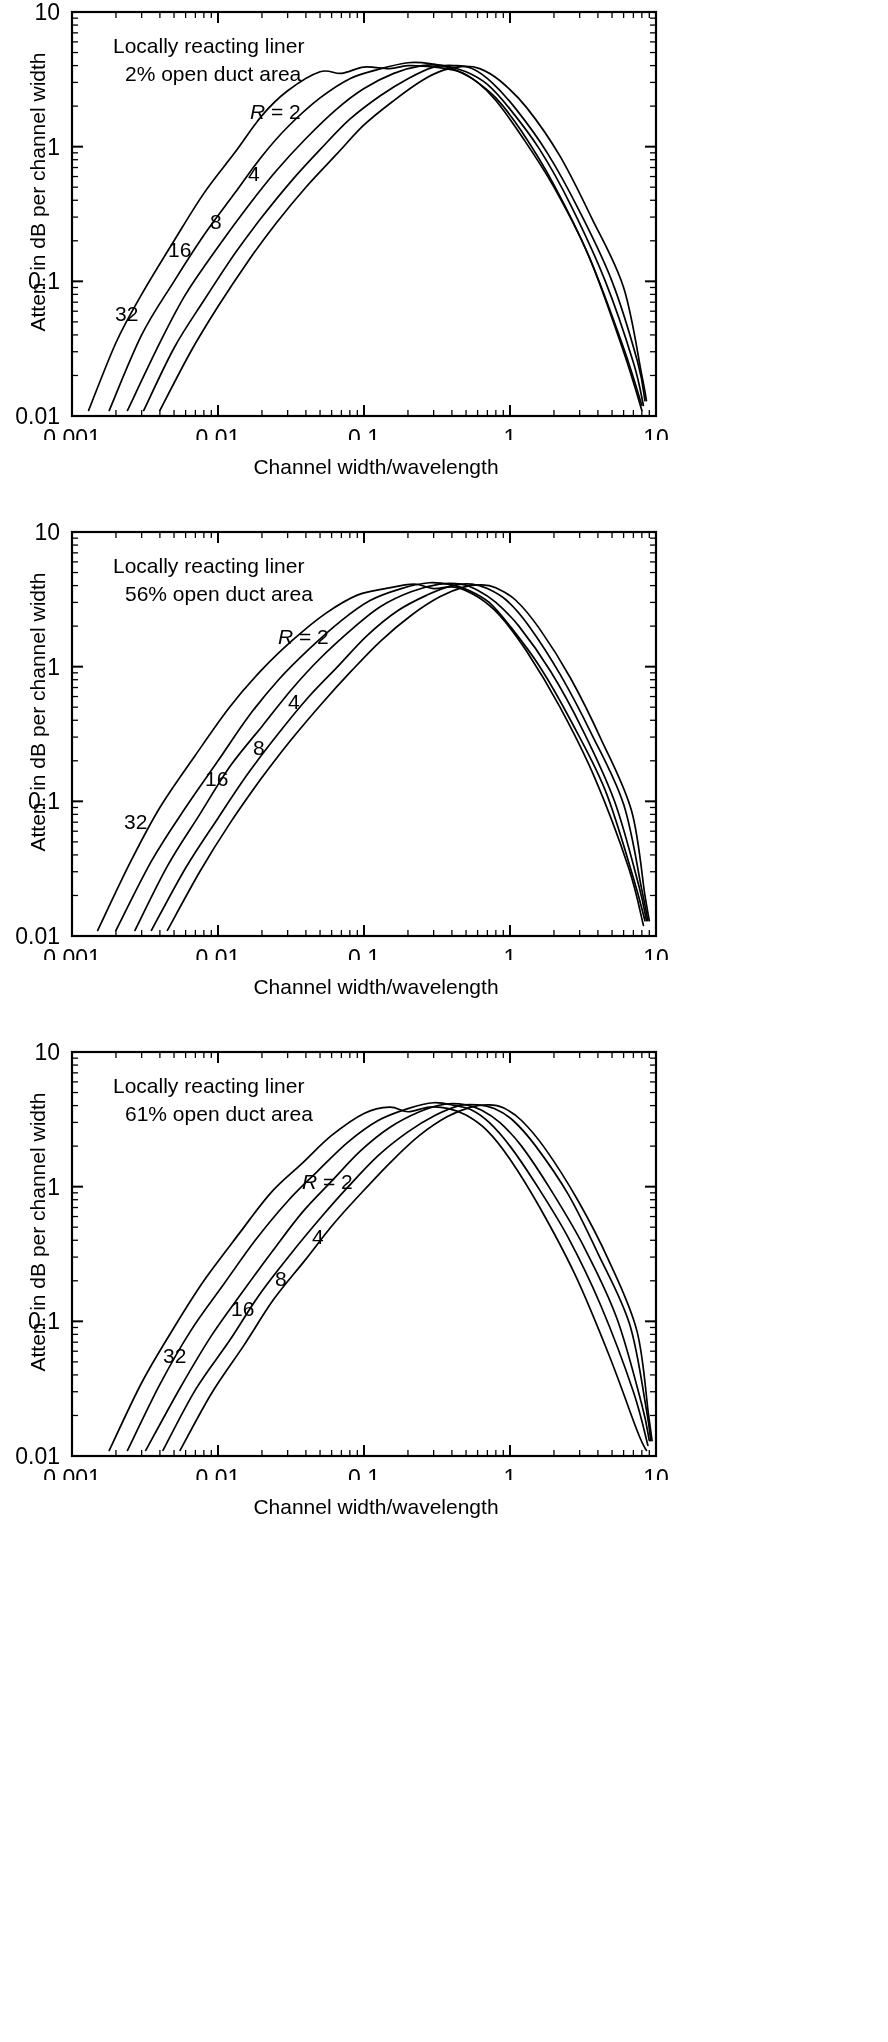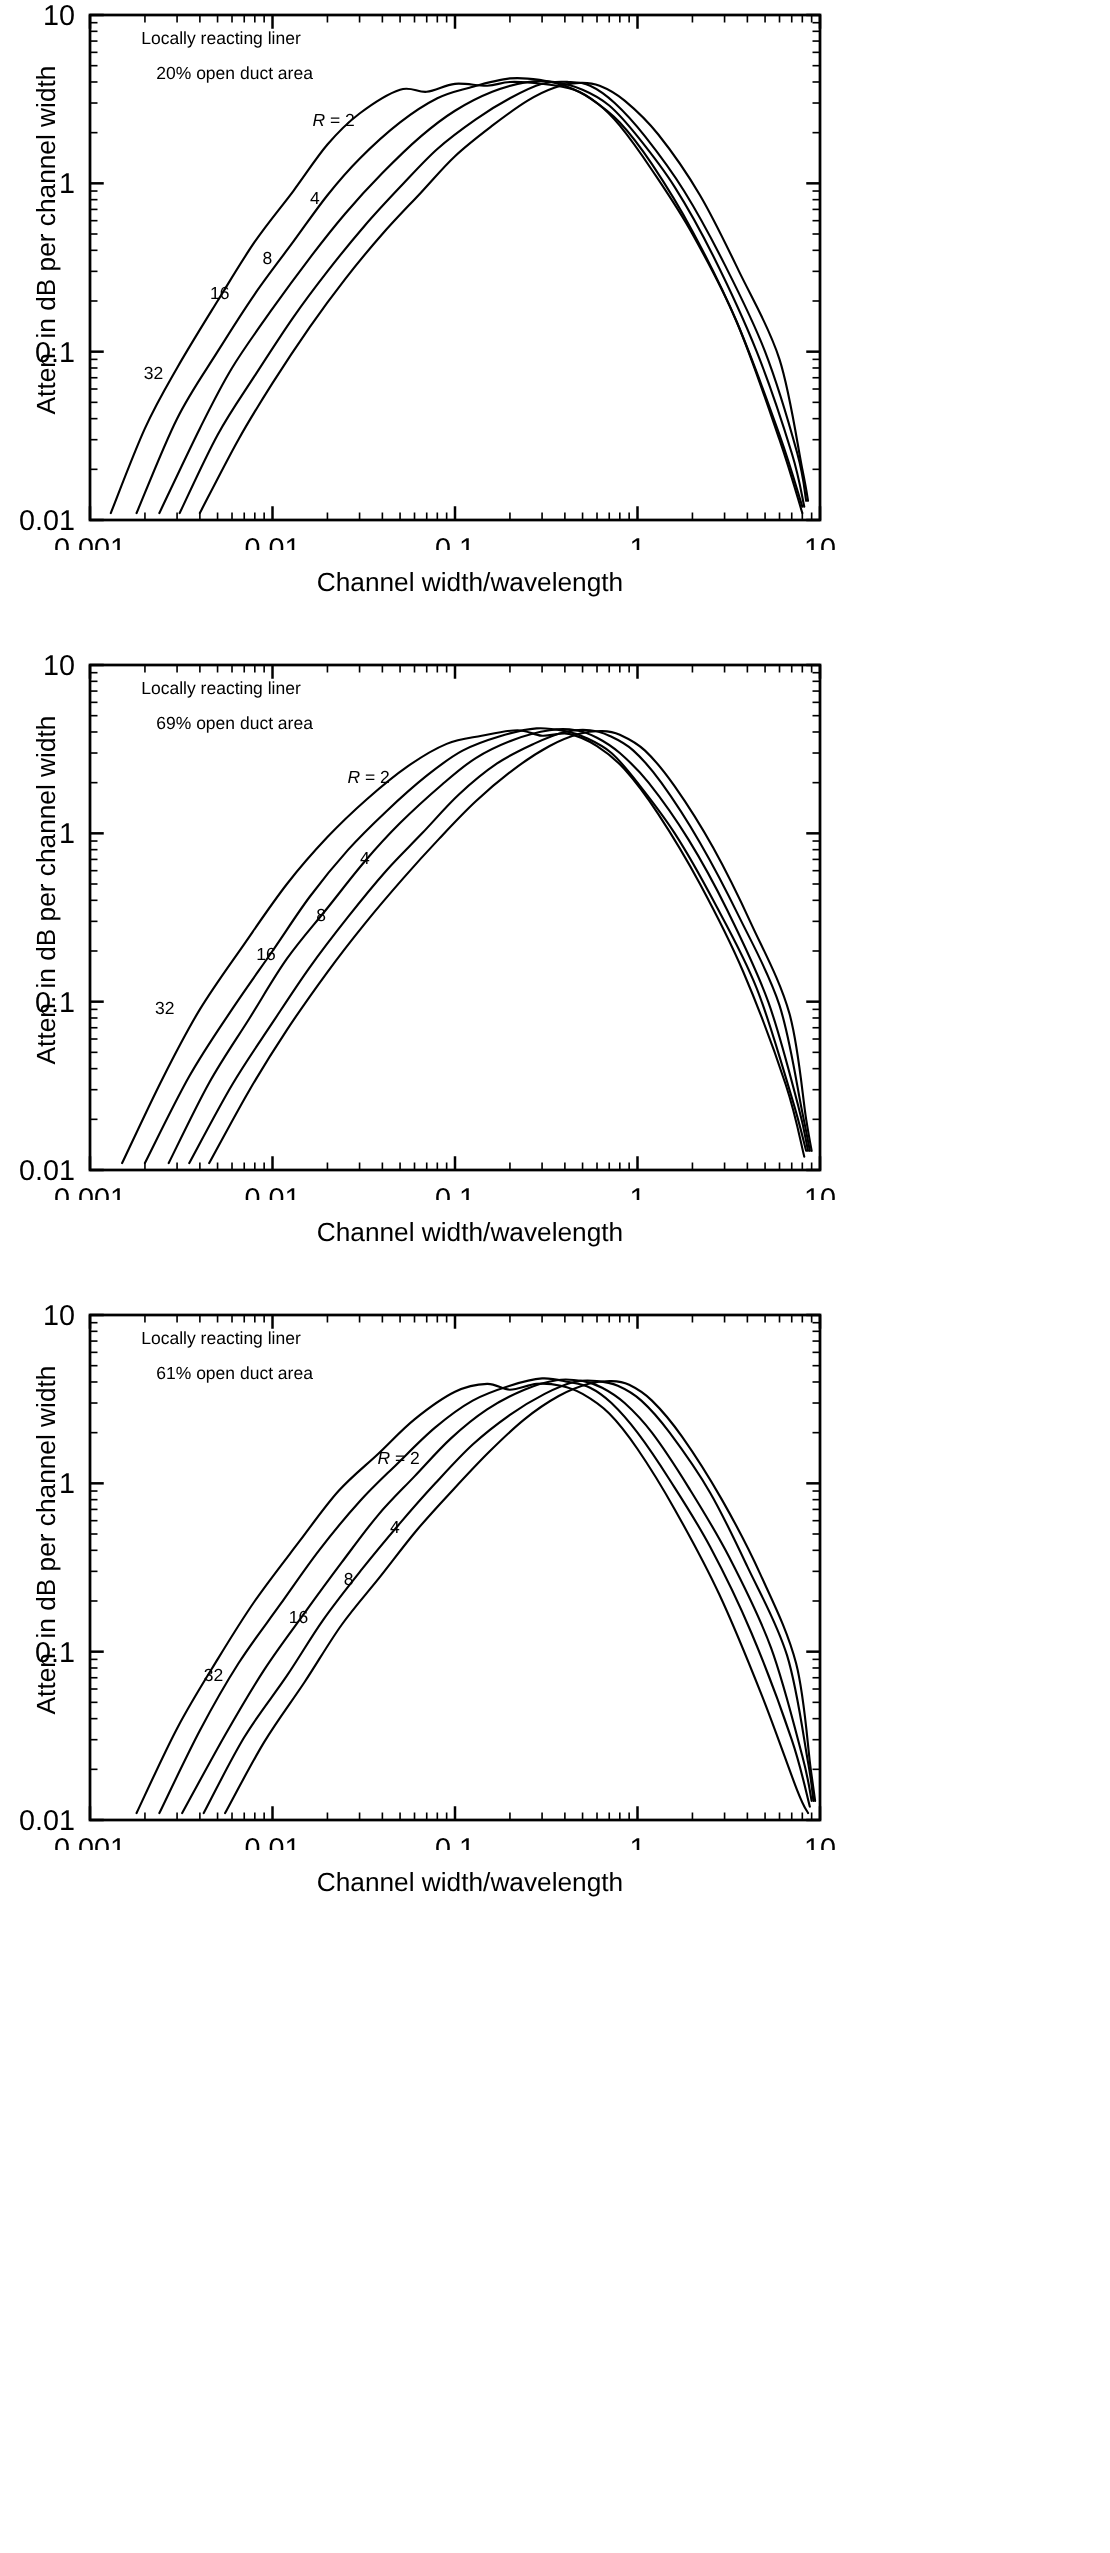--- a/index.html
+++ b/index.html
@@ -45,22 +45,23 @@
     letter-spacing: 0px;
   }
   .xlabel {
     position: absolute;
     width: 752px;
     text-align: center;
     font-size: 21px;
   }
   .annot {
     position: absolute;
-    font-size: 14px;
+    font-size: 21px;
     white-space: nowrap;
+    margin-top: 12px;
   }
 </style>
 </head>
 <body>
 
 <div class="page">
 
   <div class="panel" id="panel-0">
     <div class="ylabel">Atten. in dB per channel width</div>
     <svg class="plot-svg" id="svg-0" width="888" height="440" viewBox="0 0 888 440">
@@ -205,21 +206,21 @@
         <text x="60" y="154.66666666666669" text-anchor="end" font-size="23" font-family="&quot;Liberation Sans&quot;, sans-serif" fill="#000">1</text>
         <text x="60" y="20" text-anchor="end" font-size="23" font-family="&quot;Liberation Sans&quot;, sans-serif" fill="#000">10</text>
         <path d="M 88.64 410.43 C 93.19 399.14, 107.11 362.07, 115.95 342.73 C 124.79 323.39, 131.98 311.37, 141.66 294.38 C 151.34 277.39, 163.68 257.63, 174.05 240.79 C 184.41 223.96, 193.75 208.03, 203.85 193.37 C 213.95 178.71, 224.95 165.78, 234.64 152.83 C 244.32 139.87, 253.11 125.97, 261.95 115.63 C 270.79 105.29, 277.98 98.10, 287.66 90.78 C 297.34 83.47, 311.10 74.65, 320.05 71.75 C 329.00 68.85, 334.06 74.18, 341.38 73.40 C 348.71 72.62, 355.95 67.87, 364.00 67.07 C 372.05 66.27, 382.38 68.84, 389.71 68.59 C 397.03 68.34, 400.63 65.84, 407.95 65.59 C 415.28 65.34, 425.09 66.04, 433.66 67.07 C 442.23 68.10, 452.04 69.19, 459.37 71.75 C 466.69 74.31, 471.53 77.61, 477.61 82.41 C 483.69 87.21, 488.53 91.62, 495.85 100.55 C 503.18 109.49, 511.88 121.56, 521.56 136.00 C 531.24 150.45, 542.64 166.94, 553.95 187.21 C 565.26 207.47, 577.82 230.20, 589.43 257.62 C 601.04 285.04, 614.87 326.28, 623.61 351.75 C 632.35 377.22, 638.81 400.65, 641.85 410.43" fill="none" stroke="#000" stroke-width="1.7" stroke-linejoin="round" stroke-linecap="round"></path>
         <path d="M 109.27 410.43 C 114.67 397.84, 130.86 356.44, 141.66 334.92 C 152.46 313.41, 163.68 297.95, 174.05 281.33 C 184.41 264.72, 193.75 249.88, 203.85 235.22 C 213.95 220.56, 224.95 206.54, 234.64 193.37 C 244.32 180.19, 253.11 167.23, 261.95 156.17 C 270.79 145.11, 277.98 136.69, 287.66 126.99 C 297.34 117.29, 309.68 106.01, 320.05 97.95 C 330.41 89.90, 340.60 83.27, 349.85 78.64 C 359.10 74.01, 365.88 72.80, 375.56 70.15 C 385.24 67.50, 398.27 63.74, 407.95 62.74 C 417.63 61.74, 426.33 63.17, 433.66 64.15 C 440.98 65.12, 445.50 66.17, 451.90 68.59 C 458.31 71.00, 464.77 73.75, 472.09 78.64 C 479.42 83.53, 487.61 89.17, 495.85 97.95 C 504.10 106.73, 511.88 116.83, 521.56 131.32 C 531.24 145.82, 542.64 163.86, 553.95 184.91 C 565.26 205.96, 577.82 230.44, 589.43 257.62 C 601.04 284.80, 614.87 323.35, 623.61 347.97 C 632.35 372.59, 638.81 395.78, 641.85 405.34" fill="none" stroke="#000" stroke-width="1.7" stroke-linejoin="round" stroke-linecap="round"></path>
         <path d="M 127.51 410.43 C 132.91 399.14, 150.22 362.07, 159.90 342.73 C 169.58 323.39, 175.93 310.35, 185.61 294.38 C 195.29 278.42, 207.63 261.62, 218.00 246.96 C 228.37 232.30, 238.12 219.08, 247.80 206.42 C 257.48 193.75, 266.42 182.29, 276.10 170.97 C 285.78 159.65, 295.80 148.80, 305.90 138.49 C 316.00 128.19, 327.00 117.45, 336.69 109.13 C 346.37 100.81, 354.48 94.53, 364.00 88.58 C 373.52 82.62, 384.12 77.23, 393.80 73.40 C 403.48 69.57, 413.83 66.89, 422.10 65.59 C 430.37 64.29, 436.11 64.56, 443.43 65.59 C 450.76 66.62, 458.72 68.62, 466.05 71.75 C 473.37 74.89, 480.06 78.17, 487.38 84.40 C 494.71 90.63, 501.26 98.25, 510.00 109.13 C 518.74 120.01, 529.70 133.72, 539.80 149.67 C 549.90 165.61, 559.66 182.87, 570.59 204.82 C 581.51 226.76, 594.90 255.07, 605.37 281.33 C 615.84 307.60, 627.04 341.74, 633.38 362.41 C 639.73 383.08, 641.74 398.18, 643.42 405.34" fill="none" stroke="#000" stroke-width="1.7" stroke-linejoin="round" stroke-linecap="round"></path>
         <path d="M 143.74 410.43 C 148.79 400.02, 164.03 366.29, 174.05 347.97 C 184.07 329.66, 193.75 316.23, 203.85 300.55 C 213.95 284.86, 224.95 267.76, 234.64 253.85 C 244.32 239.93, 252.43 229.29, 261.95 217.08 C 271.47 204.87, 282.07 191.81, 291.75 180.58 C 301.44 169.34, 310.37 159.90, 320.05 149.67 C 329.73 139.43, 339.75 128.21, 349.85 119.18 C 359.95 110.14, 370.95 102.22, 380.64 95.46 C 390.32 88.71, 399.11 83.37, 407.95 78.64 C 416.79 73.91, 425.82 69.25, 433.66 67.07 C 441.50 64.89, 448.59 65.34, 454.99 65.59 C 461.40 65.84, 465.97 65.78, 472.09 68.59 C 478.22 71.39, 484.43 75.66, 491.76 82.41 C 499.08 89.17, 506.79 97.39, 516.04 109.13 C 525.30 120.86, 536.67 135.77, 547.27 152.83 C 557.87 169.89, 568.86 190.09, 579.66 211.51 C 590.46 232.92, 602.37 256.18, 612.05 281.33 C 621.73 306.48, 632.28 342.52, 637.76 362.41 C 643.24 382.30, 643.75 394.28, 644.94 400.66" fill="none" stroke="#000" stroke-width="1.7" stroke-linejoin="round" stroke-linecap="round"></path>
         <path d="M 159.90 410.43 C 165.03 400.65, 181.00 369.06, 190.69 351.75 C 200.37 334.43, 208.48 321.54, 218.00 306.53 C 227.52 291.51, 238.12 275.54, 247.80 261.65 C 257.48 247.77, 266.42 235.65, 276.10 223.24 C 285.78 210.83, 295.80 198.72, 305.90 187.21 C 316.00 175.69, 327.00 164.52, 336.69 154.14 C 346.37 143.76, 354.48 133.87, 364.00 124.94 C 373.52 116.00, 384.12 107.96, 393.80 100.55 C 403.48 93.15, 413.83 85.56, 422.10 80.50 C 430.37 75.43, 436.54 72.51, 443.43 70.15 C 450.33 67.79, 457.42 66.58, 463.46 66.32 C 469.50 66.06, 473.65 66.23, 479.69 68.59 C 485.73 70.95, 491.87 73.99, 499.70 80.50 C 507.52 87.00, 516.59 95.00, 526.64 107.61 C 536.69 120.22, 549.23 137.93, 559.99 156.17 C 570.76 174.42, 580.62 195.19, 591.22 217.08 C 601.82 238.97, 615.17 261.10, 623.61 287.50 C 632.05 313.89, 638.05 356.60, 641.85 375.46 C 645.66 394.32, 645.67 396.46, 646.44 400.66" fill="none" stroke="#000" stroke-width="1.7" stroke-linejoin="round" stroke-linecap="round"></path>
       </svg>
     <div class="xlabel" style="top: 455px;">Channel width/wavelength</div>
     <div class="annot" style="left: 113px; top: 22px;">Locally reacting liner</div>
-    <div class="annot" style="left: 125px; top: 50px;">20% open duct area</div>
+    <div class="annot" style="left: 125px; top: 50px;">2% open duct area</div>
     <div class="annot" style="left: 250px; top: 88px;"><em style="font-style:italic">R</em> = 2</div>
     <div class="annot" style="left: 248px; top: 150px;">4</div>
     <div class="annot" style="left: 210px; top: 198px;">8</div>
     <div class="annot" style="left: 168px; top: 226px;">16</div>
     <div class="annot" style="left: 115px; top: 290px;">32</div>
   </div>
 
   <div class="panel" id="panel-1">
     <div class="ylabel">Atten. in dB per channel width</div>
     <svg class="plot-svg" id="svg-1" width="888" height="440" viewBox="0 0 888 440">
@@ -364,21 +365,21 @@
         <text x="60" y="154.66666666666669" text-anchor="end" font-size="23" font-family="&quot;Liberation Sans&quot;, sans-serif" fill="#000">1</text>
         <text x="60" y="20" text-anchor="end" font-size="23" font-family="&quot;Liberation Sans&quot;, sans-serif" fill="#000">10</text>
         <path d="M 97.71 410.43 C 103.11 399.14, 119.73 363.22, 130.10 342.73 C 140.46 322.24, 149.02 305.41, 159.90 287.50 C 170.78 269.58, 183.77 251.94, 195.38 235.22 C 206.99 218.51, 218.47 201.46, 229.56 187.21 C 240.65 172.95, 251.26 161.00, 261.95 149.67 C 272.64 138.33, 283.01 128.61, 293.70 119.18 C 304.39 109.75, 315.49 100.42, 326.09 93.08 C 336.70 85.73, 347.45 79.18, 357.32 75.09 C 367.19 71.01, 375.89 70.41, 385.33 68.59 C 394.78 66.76, 405.94 64.15, 413.99 64.15 C 422.05 64.15, 426.83 68.10, 433.66 68.59 C 440.49 69.08, 447.67 65.69, 454.99 67.07 C 462.32 68.45, 470.16 72.11, 477.61 76.84 C 485.06 81.57, 491.52 86.38, 499.70 95.46 C 507.87 104.55, 516.59 116.03, 526.64 131.32 C 536.69 146.61, 548.66 166.16, 559.99 187.21 C 571.33 208.25, 583.20 230.83, 594.65 257.62 C 606.10 284.41, 620.56 323.35, 628.69 347.97 C 636.81 372.59, 640.96 395.78, 643.42 405.34" fill="none" stroke="#000" stroke-width="1.7" stroke-linejoin="round" stroke-linecap="round"></path>
         <path d="M 115.95 410.43 C 121.86 398.87, 139.82 361.57, 151.43 341.08 C 163.04 320.60, 174.52 304.21, 185.61 287.50 C 196.70 270.78, 207.63 255.81, 218.00 240.79 C 228.37 225.78, 237.70 210.92, 247.80 197.40 C 257.90 183.89, 268.39 171.10, 278.59 159.72 C 288.78 148.34, 298.53 138.98, 308.99 129.12 C 319.46 119.25, 331.21 108.66, 341.38 100.55 C 351.56 92.45, 360.06 85.82, 370.04 80.50 C 380.02 75.17, 391.40 71.55, 401.27 68.59 C 411.14 65.63, 420.85 63.36, 429.29 62.74 C 437.72 62.11, 445.36 63.63, 451.90 64.86 C 458.44 66.10, 462.32 67.22, 468.54 70.15 C 474.75 73.07, 482.26 76.42, 489.17 82.41 C 496.08 88.41, 501.56 95.42, 510.00 106.13 C 518.44 116.84, 529.70 130.98, 539.80 146.67 C 549.90 162.35, 559.66 179.59, 570.59 200.26 C 581.51 220.92, 594.90 244.39, 605.37 270.67 C 615.84 296.95, 626.79 336.25, 633.38 357.91 C 639.98 379.57, 643.02 393.53, 644.94 400.66" fill="none" stroke="#000" stroke-width="1.7" stroke-linejoin="round" stroke-linecap="round"></path>
         <path d="M 134.98 410.43 C 140.38 399.72, 156.57 365.51, 167.37 346.17 C 178.17 326.83, 189.39 310.92, 199.76 294.38 C 210.12 277.85, 219.20 261.62, 229.56 246.96 C 239.93 232.30, 251.59 219.37, 261.95 206.42 C 272.32 193.46, 282.07 180.54, 291.75 169.22 C 301.44 157.90, 309.73 148.76, 320.05 138.49 C 330.37 128.22, 343.60 116.28, 353.70 107.61 C 363.79 98.93, 371.08 92.43, 380.64 86.45 C 390.19 80.47, 401.20 75.47, 411.04 71.75 C 420.89 68.03, 431.42 65.41, 439.70 64.15 C 447.99 62.88, 454.44 63.14, 460.76 64.15 C 467.08 65.15, 471.76 67.10, 477.61 70.15 C 483.46 73.19, 488.98 76.42, 495.85 82.41 C 502.73 88.41, 509.72 94.61, 518.86 106.13 C 528.00 117.65, 540.22 134.55, 550.70 151.54 C 561.18 168.53, 571.10 186.43, 581.74 208.07 C 592.38 229.70, 605.06 255.21, 614.54 281.33 C 624.01 307.46, 633.28 344.91, 638.60 364.80 C 643.92 384.69, 645.13 394.68, 646.44 400.66" fill="none" stroke="#000" stroke-width="1.7" stroke-linejoin="round" stroke-linecap="round"></path>
         <path d="M 151.43 410.43 C 157.13 400.02, 174.52 366.68, 185.61 347.97 C 196.70 329.26, 207.63 313.85, 218.00 298.16 C 228.37 282.47, 237.70 267.99, 247.80 253.85 C 257.90 239.70, 268.39 226.19, 278.59 213.31 C 288.78 200.42, 299.15 187.65, 308.99 176.54 C 318.84 165.44, 327.97 156.82, 337.65 146.67 C 347.34 136.52, 357.09 124.95, 367.09 115.63 C 377.09 106.32, 387.66 97.54, 397.65 90.78 C 407.63 84.03, 417.94 79.29, 426.98 75.09 C 436.02 70.90, 444.38 67.41, 451.90 65.59 C 459.42 63.76, 466.18 63.65, 472.09 64.15 C 478.01 64.65, 481.61 65.86, 487.38 68.59 C 493.16 71.31, 499.81 74.24, 506.75 80.50 C 513.69 86.75, 520.15 93.85, 529.03 106.13 C 537.90 118.40, 549.63 136.28, 559.99 154.14 C 570.36 172.01, 580.62 191.61, 591.22 213.31 C 601.82 235.00, 615.17 258.24, 623.61 284.33 C 632.05 310.43, 637.80 350.50, 641.85 369.89 C 645.90 389.27, 646.89 395.53, 647.89 400.66" fill="none" stroke="#000" stroke-width="1.7" stroke-linejoin="round" stroke-linecap="round"></path>
         <path d="M 167.37 410.43 C 172.77 400.65, 189.39 369.50, 199.76 351.75 C 210.12 333.99, 219.20 319.58, 229.56 303.89 C 239.93 288.20, 251.59 271.76, 261.95 257.62 C 272.32 243.48, 281.65 231.55, 291.75 219.06 C 301.85 206.58, 312.59 194.06, 322.54 182.70 C 332.48 171.35, 341.73 161.19, 351.42 150.91 C 361.10 140.63, 370.70 130.28, 380.64 121.04 C 390.57 111.79, 401.20 102.83, 411.04 95.46 C 420.89 88.10, 430.97 81.57, 439.70 76.84 C 448.44 72.11, 456.46 69.07, 463.46 67.07 C 470.46 65.07, 476.30 64.74, 481.70 64.86 C 487.10 64.99, 490.13 65.22, 495.85 67.82 C 501.57 70.43, 508.72 73.61, 516.04 80.50 C 523.37 87.38, 530.71 96.17, 539.80 109.13 C 548.89 122.09, 560.39 139.95, 570.59 158.27 C 580.78 176.60, 590.83 196.97, 600.99 219.06 C 611.15 241.16, 624.22 264.77, 631.55 290.84 C 638.87 316.90, 641.98 357.16, 644.94 375.46 C 647.91 393.76, 648.59 396.46, 649.32 400.66" fill="none" stroke="#000" stroke-width="1.7" stroke-linejoin="round" stroke-linecap="round"></path>
       </svg>
     <div class="xlabel" style="top: 455px;">Channel width/wavelength</div>
     <div class="annot" style="left: 113px; top: 22px;">Locally reacting liner</div>
-    <div class="annot" style="left: 125px; top: 50px;">69% open duct area</div>
+    <div class="annot" style="left: 125px; top: 50px;">56% open duct area</div>
     <div class="annot" style="left: 278px; top: 93px;"><em style="font-style:italic">R</em> = 2</div>
     <div class="annot" style="left: 288px; top: 158px;">4</div>
     <div class="annot" style="left: 253px; top: 204px;">8</div>
     <div class="annot" style="left: 205px; top: 235px;">16</div>
     <div class="annot" style="left: 124px; top: 278px;">32</div>
   </div>
 
   <div class="panel" id="panel-2">
     <div class="ylabel">Atten. in dB per channel width</div>
     <svg class="plot-svg" id="svg-2" width="888" height="440" viewBox="0 0 888 440">

